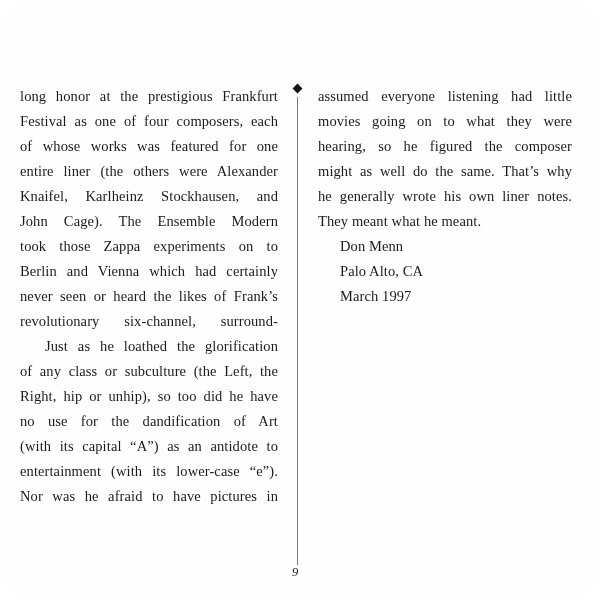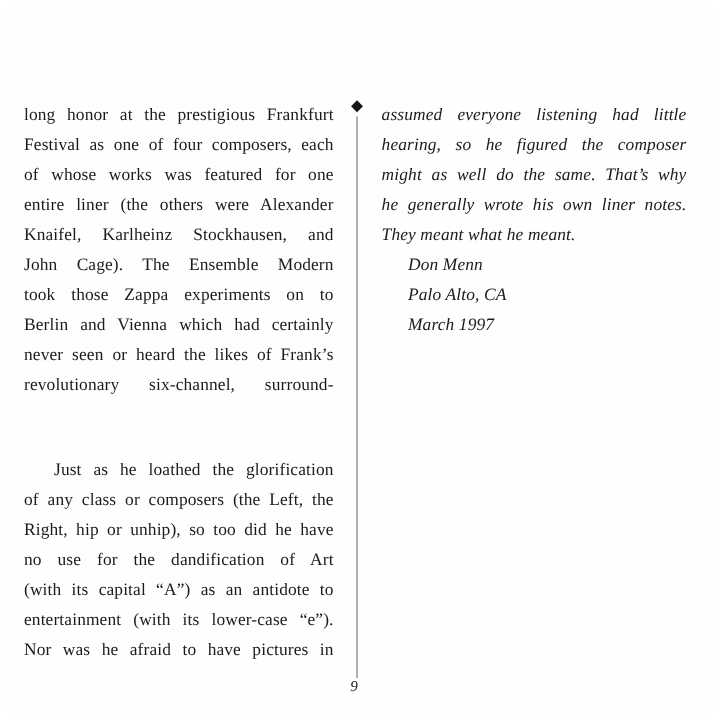--- a/index.html
+++ b/index.html
@@ -19,30 +19,30 @@
     border-radius: 27px;
   }
   .col {
     position: absolute;
     top: 84px;
     font-size: 14.5px;
     line-height: 25px;
     letter-spacing: 0.1px;
   }
   .col-left  { left: 20px;  width: 258px; }
-  .col-right { left: 318px; width: 254px; font-style: italic; }
+  .col-right { left: 318px; width: 254px; }
   .bline {
     height: 25px;
     overflow: hidden;
     text-align: justify;
     text-align-last: justify;
     white-space: normal;
   }
   .bline.end    { text-align-last: left; }
-  .bline.indent { text-indent: 25px; margin-top: 46px; }
+  .bline.indent { text-indent: 25px; }
   .bline.sig {
     text-align: left;
     text-align-last: left;
     padding-left: 22px;
   }
   .divider {
     position: absolute;
     left: 297px;
     top: 97px;
     width: 1px;
@@ -82,30 +82,31 @@
     <div class="bline">Festival as one of four composers, each</div>
     <div class="bline">of whose works was featured for one</div>
     <div class="bline">entire liner (the others were Alexander</div>
     <div class="bline">Knaifel, Karlheinz Stockhausen, and</div>
     <div class="bline">John Cage). The Ensemble Modern</div>
     <div class="bline">took those Zappa experiments on to</div>
     <div class="bline">Berlin and Vienna which had certainly</div>
     <div class="bline">never seen or heard the likes of Frank’s</div>
     <div class="bline">revolutionary six-channel, surround-</div>
     <div class="bline indent">Just as he loathed the glorification</div>
-    <div class="bline">of any class or composers (the Left, the</div>
+    <div class="bline">of any class or subculture (the Left, the</div>
     <div class="bline">Right, hip or unhip), so too did he have</div>
     <div class="bline">no use for the dandification of Art</div>
     <div class="bline">(with its capital “A”) as an antidote to</div>
     <div class="bline">entertainment (with its lower-case “e”).</div>
     <div class="bline">Nor was he afraid to have pictures in</div>
   </div>
 
   <div class="col col-right">
     <div class="bline">assumed everyone listening had little</div>
+    <div class="bline">movies going on to what they were</div>
     <div class="bline">hearing, so he figured the composer</div>
     <div class="bline">might as well do the same. That’s why</div>
     <div class="bline">he generally wrote his own liner notes.</div>
     <div class="bline end">They meant what he meant.</div>
     <div class="bline sig">Don Menn</div>
     <div class="bline sig">Palo Alto, CA</div>
     <div class="bline sig">March 1997</div>
   </div>
 
   <div class="pagenum">9</div>

